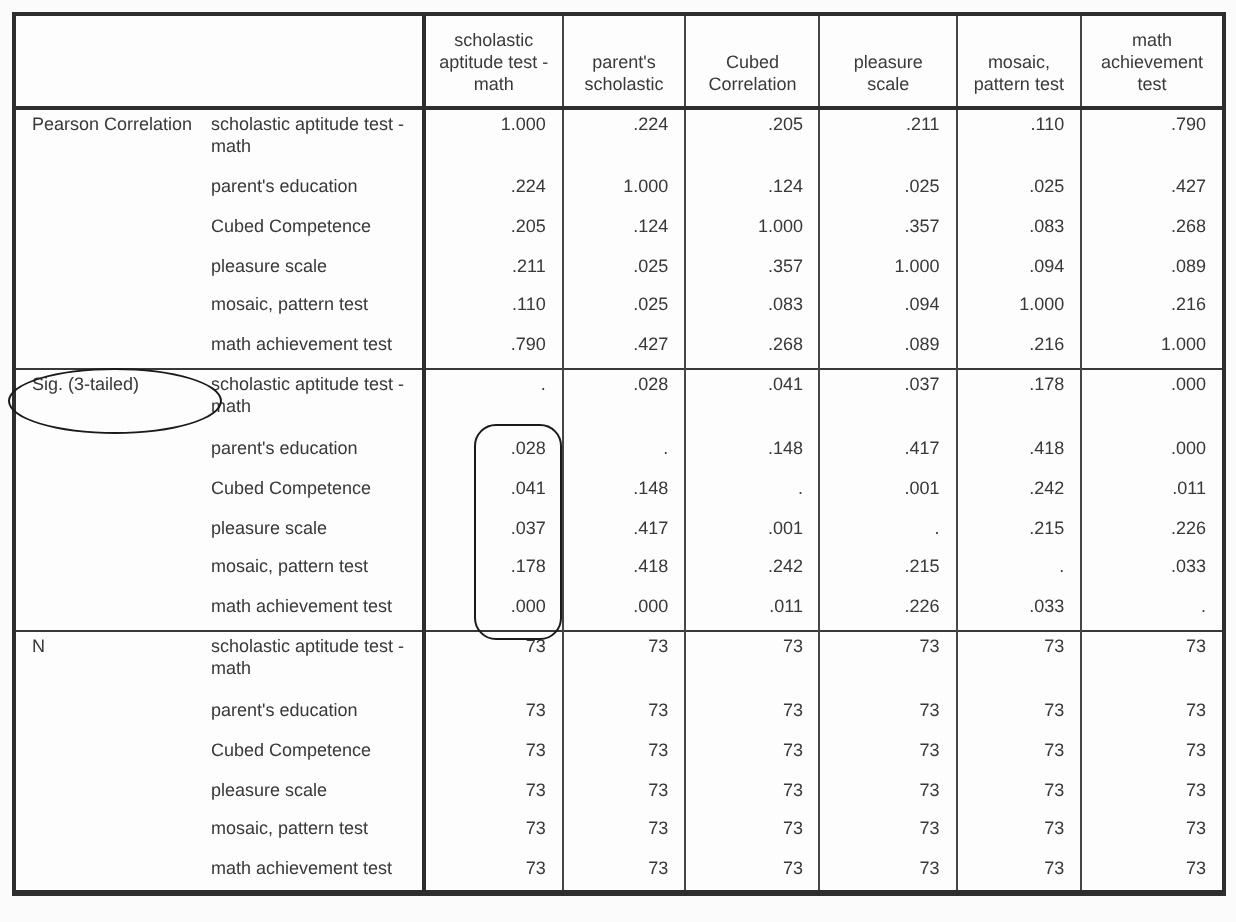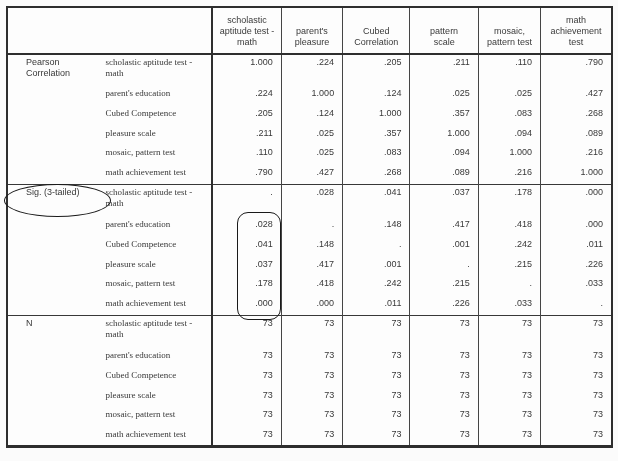--- a/index.html
+++ b/index.html
@@ -39,22 +39,22 @@
   th.corner { border: none; }
   tbody td {
     font-size: 9px; line-height: 11px;
     vertical-align: top;
     padding-top: 2px;
     color: #383838;
   }
   tr.tall { height: 32px; }
   tr.norm { height: 19.8px; }
   tr.section-start td { border-top: 1.5px solid #383838; }
-  td.sec-label { padding-left: 18px; white-space: pre-line; }
-  td.row-label { padding-left: 3px; white-space: pre-line; font-family: Liberation Serif, serif; }
+  td.sec-label { padding-left: 8px; white-space: pre-line; }
+  td.row-label { padding-left: 3px; white-space: pre-line; }
   td.val {
     text-align: right;
     padding-right: 8px;
     border-left: 1px solid #454545;
   }
   td.val.first { border-left: 2px solid #2e2e2e; }
   .annot-ellipse {
     position: absolute;
     left: 4px; top: 184px;
     width: 105px; height: 31px;
@@ -87,24 +87,24 @@
       <col style="width:62px">
       <col style="width:71px">
     </colgroup>
     <thead>
       <tr>
         <th class="corner" colspan="2"></th>
         <th class="colh first">scholastic
 aptitude test -
 math</th>
         <th class="colh">parent's
-pleasure</th>
+scholastic</th>
         <th class="colh">Cubed
 Correlation</th>
-        <th class="colh">pattern
+        <th class="colh">pleasure
 scale</th>
         <th class="colh">mosaic,
 pattern test</th>
         <th class="colh">math
 achievement
 test</th>
       </tr>
     </thead>
     <tbody id="tbody">
         <tr class="tall">

